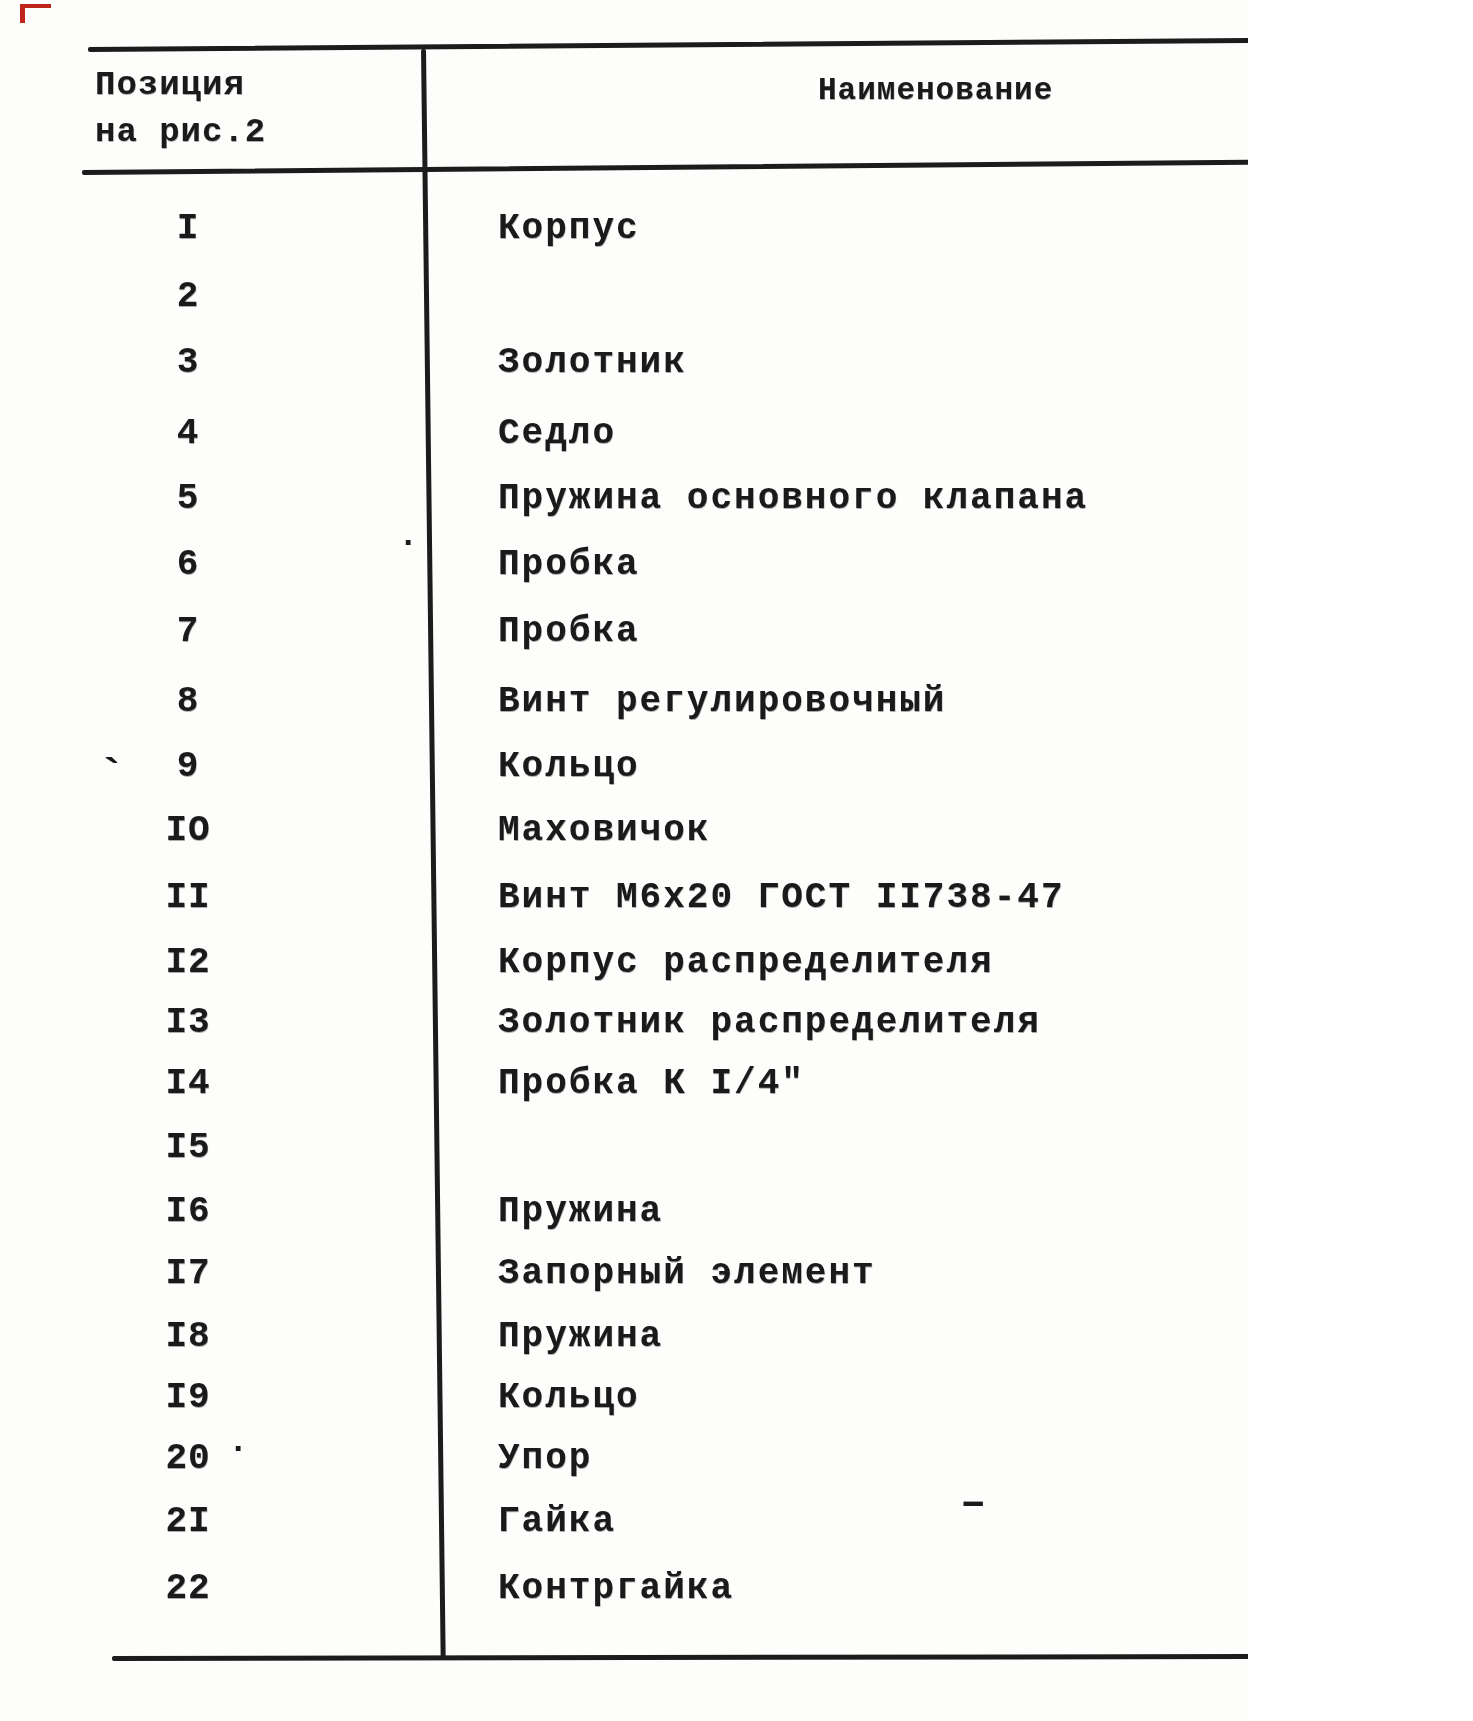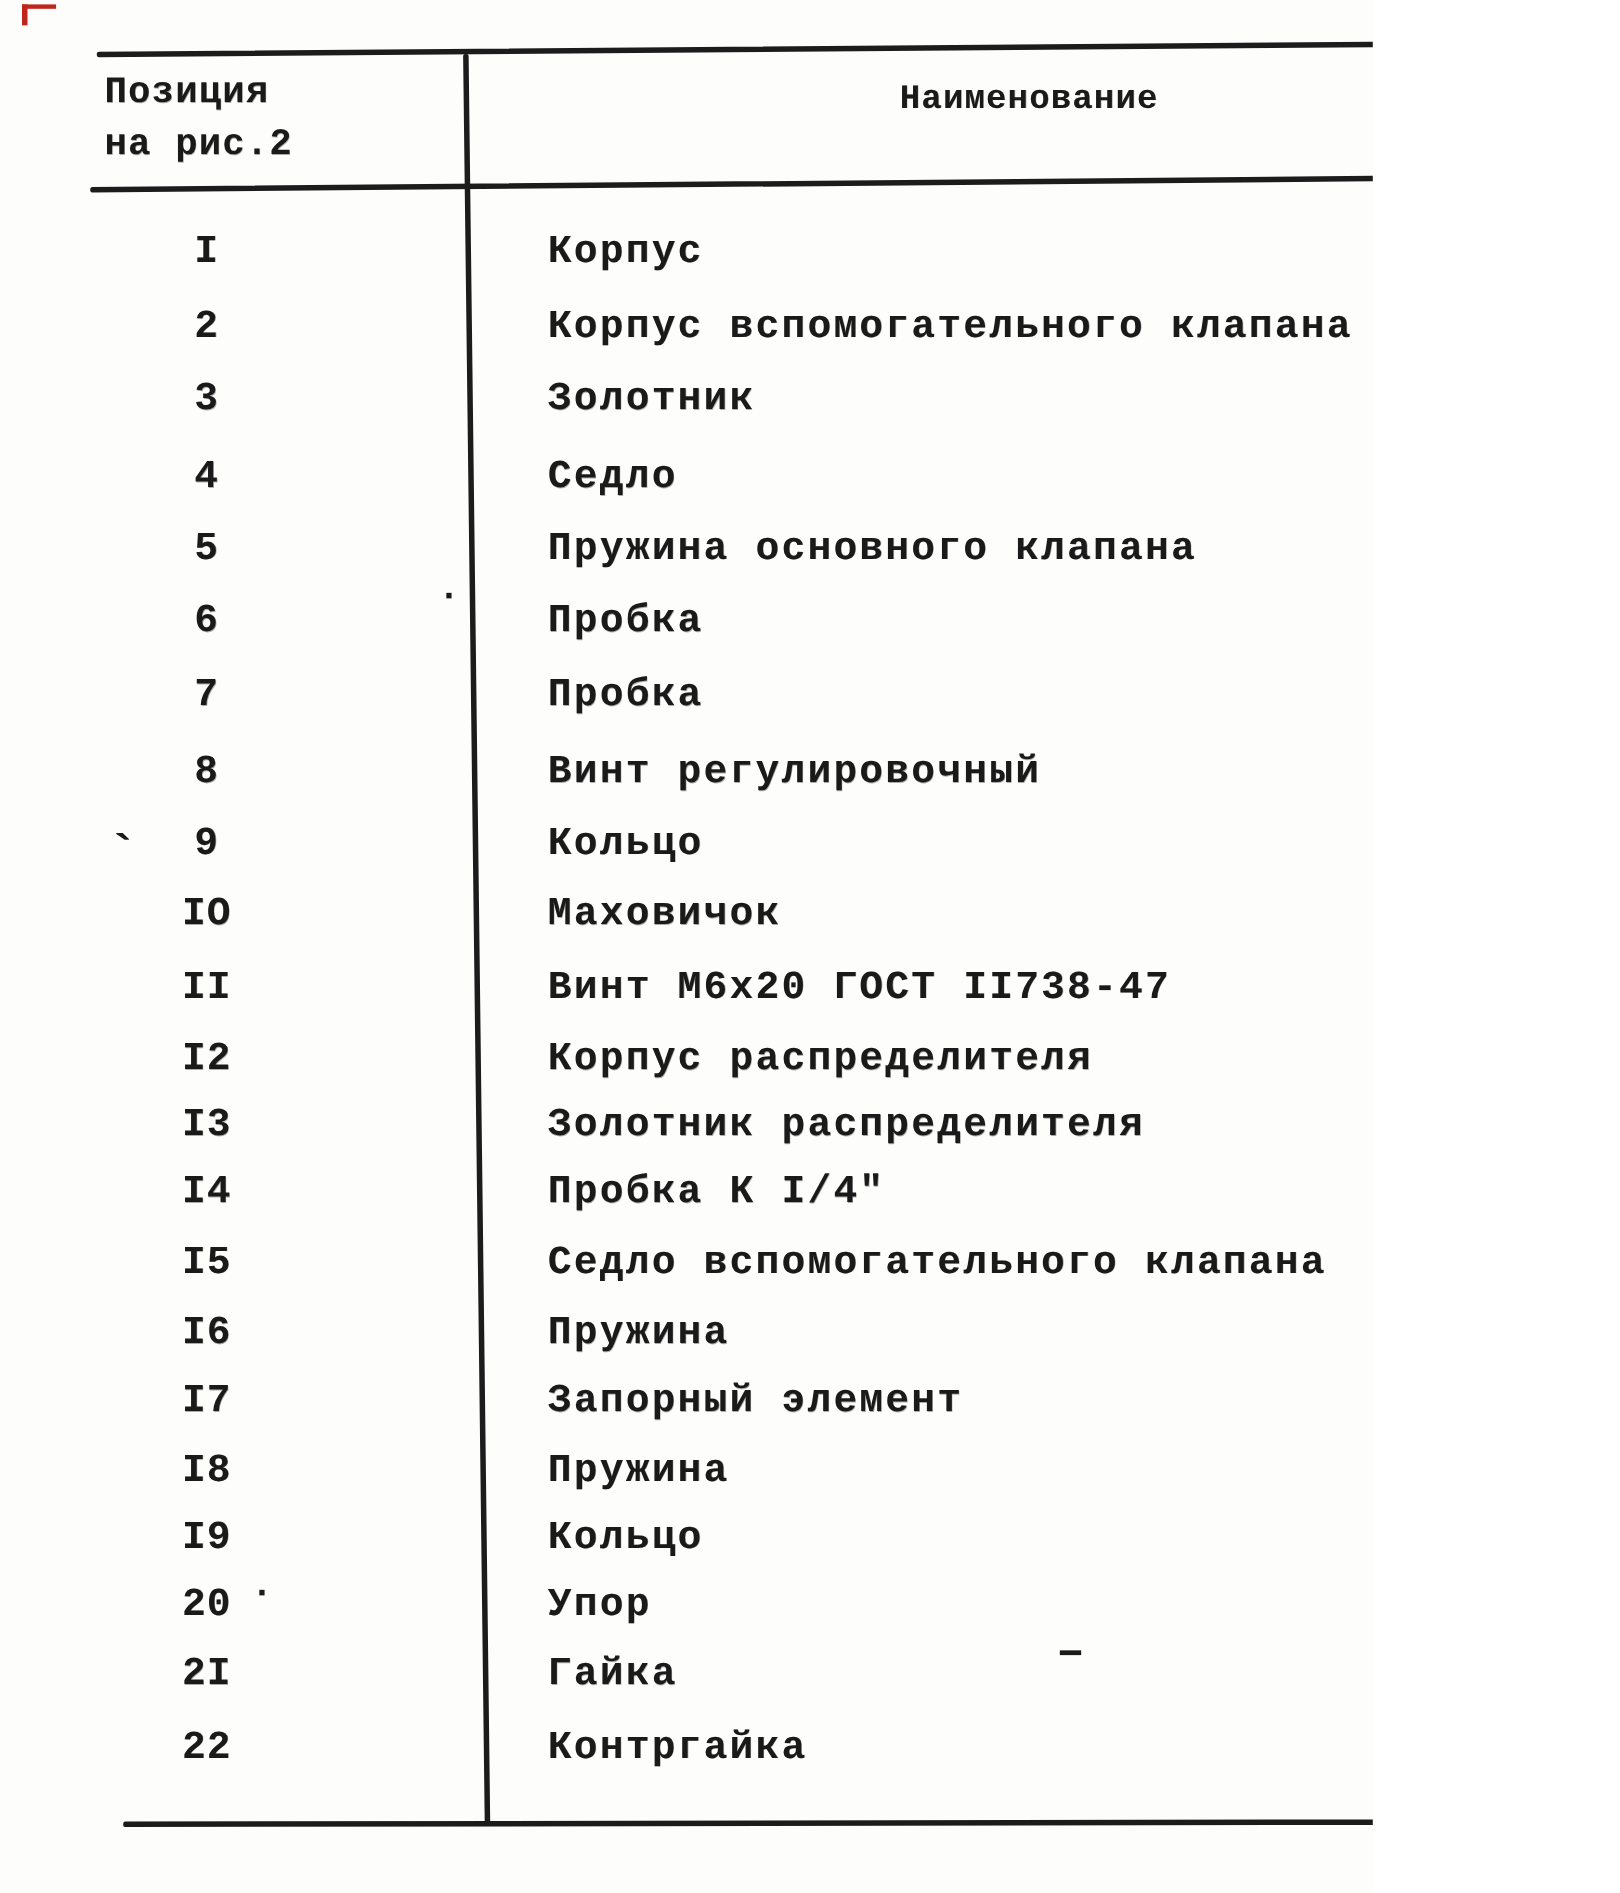--- a/index.html
+++ b/index.html
@@ -75,21 +75,20 @@
   <div class="txt header-right">Наименование</div>
 
   <div id="rows">
     <div class="row" style="top: 208px;">
       <div class="row-num">I</div>
       <div class="row-name">Корпус</div>
     </div>
 
     <div class="row" style="top: 276px;">
       <div class="row-num">2</div>
-      <div class="row-name">Корпус вспомогательного клапана</div>
     </div>
 
     <div class="row" style="top: 342px;">
       <div class="row-num">3</div>
       <div class="row-name">Золотник</div>
     </div>
 
     <div class="row" style="top: 413px;">
       <div class="row-num">4</div>
       <div class="row-name">Седло</div>
@@ -140,21 +139,20 @@
       <div class="row-name">Золотник распределителя</div>
     </div>
 
     <div class="row" style="top: 1063px;">
       <div class="row-num">I4</div>
       <div class="row-name">Пробка К I/4"</div>
     </div>
 
     <div class="row" style="top: 1127px;">
       <div class="row-num">I5</div>
-      <div class="row-name">Седло вспомогательного клапана</div>
     </div>
 
     <div class="row" style="top: 1191px;">
       <div class="row-num">I6</div>
       <div class="row-name">Пружина</div>
     </div>
 
     <div class="row" style="top: 1253px;">
       <div class="row-num">I7</div>
       <div class="row-name">Запорный элемент</div>

